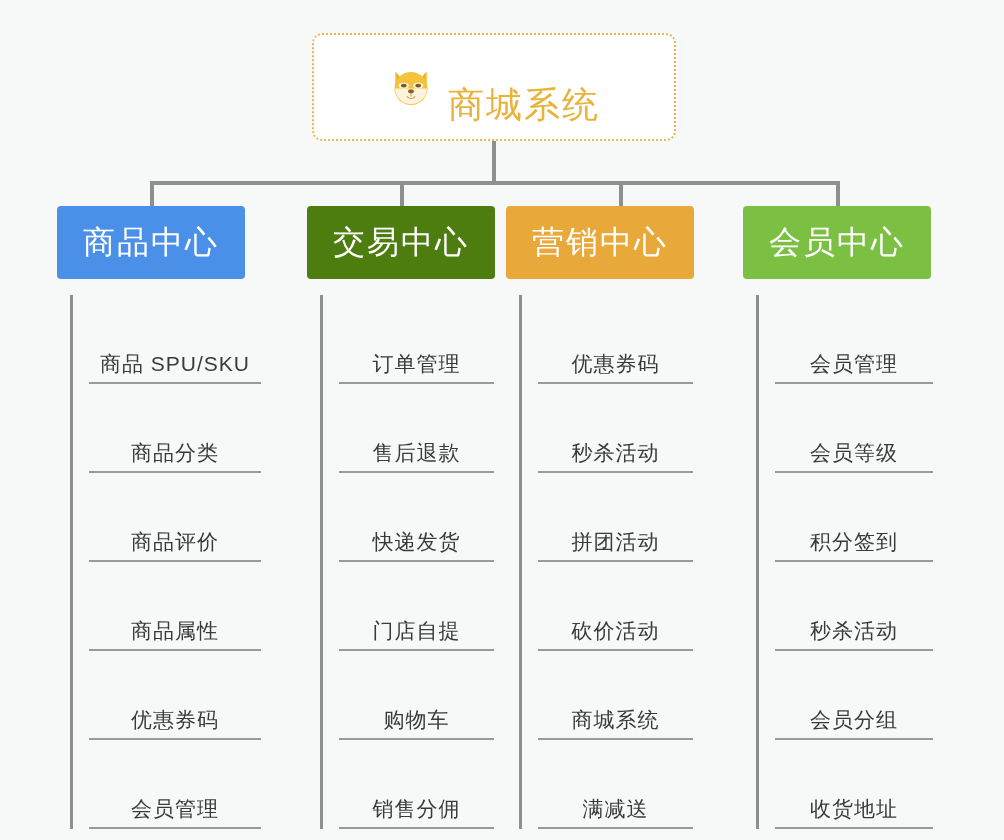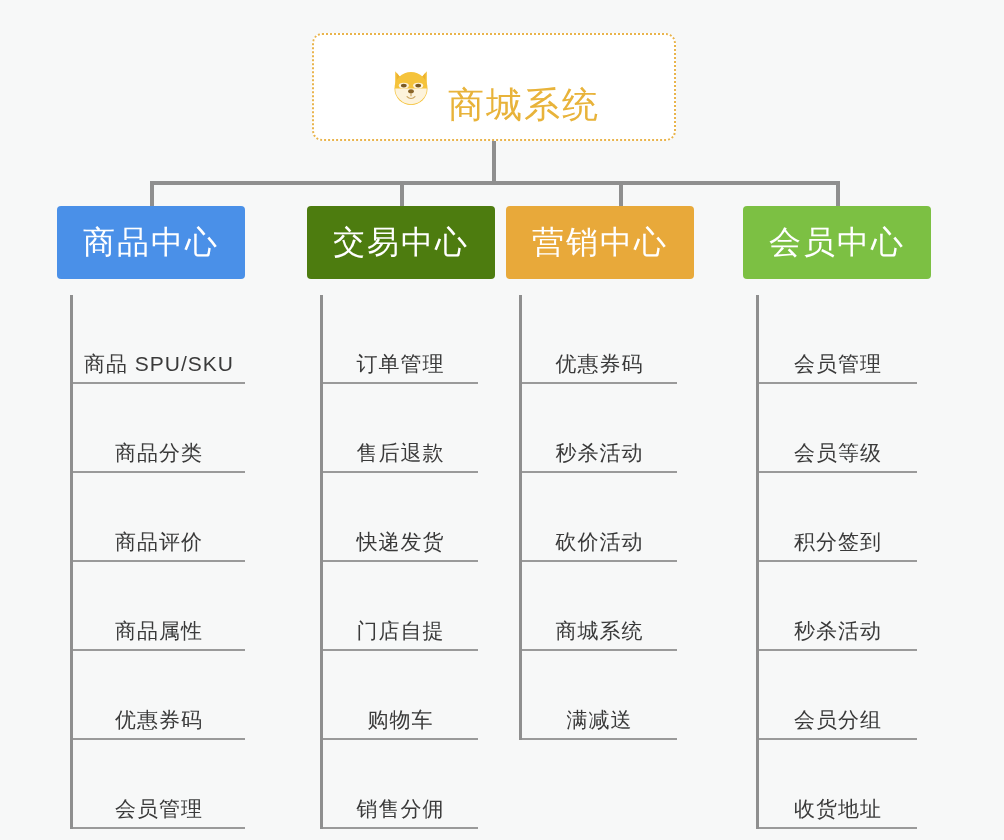--- a/index.html
+++ b/index.html
@@ -111,21 +111,21 @@
   .cat-box-2 { background: #4d7c0f; }
   .cat-box-3 { background: #e8a93a; }
   .cat-box-4 { background: #7cc043; align-items: center; }
 
   
   .child-list {
     position: relative;
     margin-top: 16px;
     margin-left: 13px;
     border-left: 3px solid #8f8f8f;
-    padding-left: 0;
+    padding-left: 16px;
   }
   .child-item {
     position: relative;
     height: 89px;
     box-sizing: border-box;
     border-bottom: 2px solid #9a9a9a;
     display: flex;
     align-items: flex-end;
     justify-content: center;
     padding: 0 14px 6px 14px;
@@ -237,20 +237,23 @@
         <span>营销中心</span>
       </div>
       <div class="child-list">
         <div class="child-item">
             <span class="child-label">优惠券码</span>
           </div>
         <div class="child-item">
             <span class="child-label">秒杀活动</span>
           </div>
         <div class="child-item">
+            <span class="child-label">拼团活动</span>
+          </div>
+        <div class="child-item">
             <span class="child-label">砍价活动</span>
           </div>
         <div class="child-item">
             <span class="child-label">商城系统</span>
           </div>
         <div class="child-item">
             <span class="child-label">满减送</span>
           </div>
       </div>
     </div>

